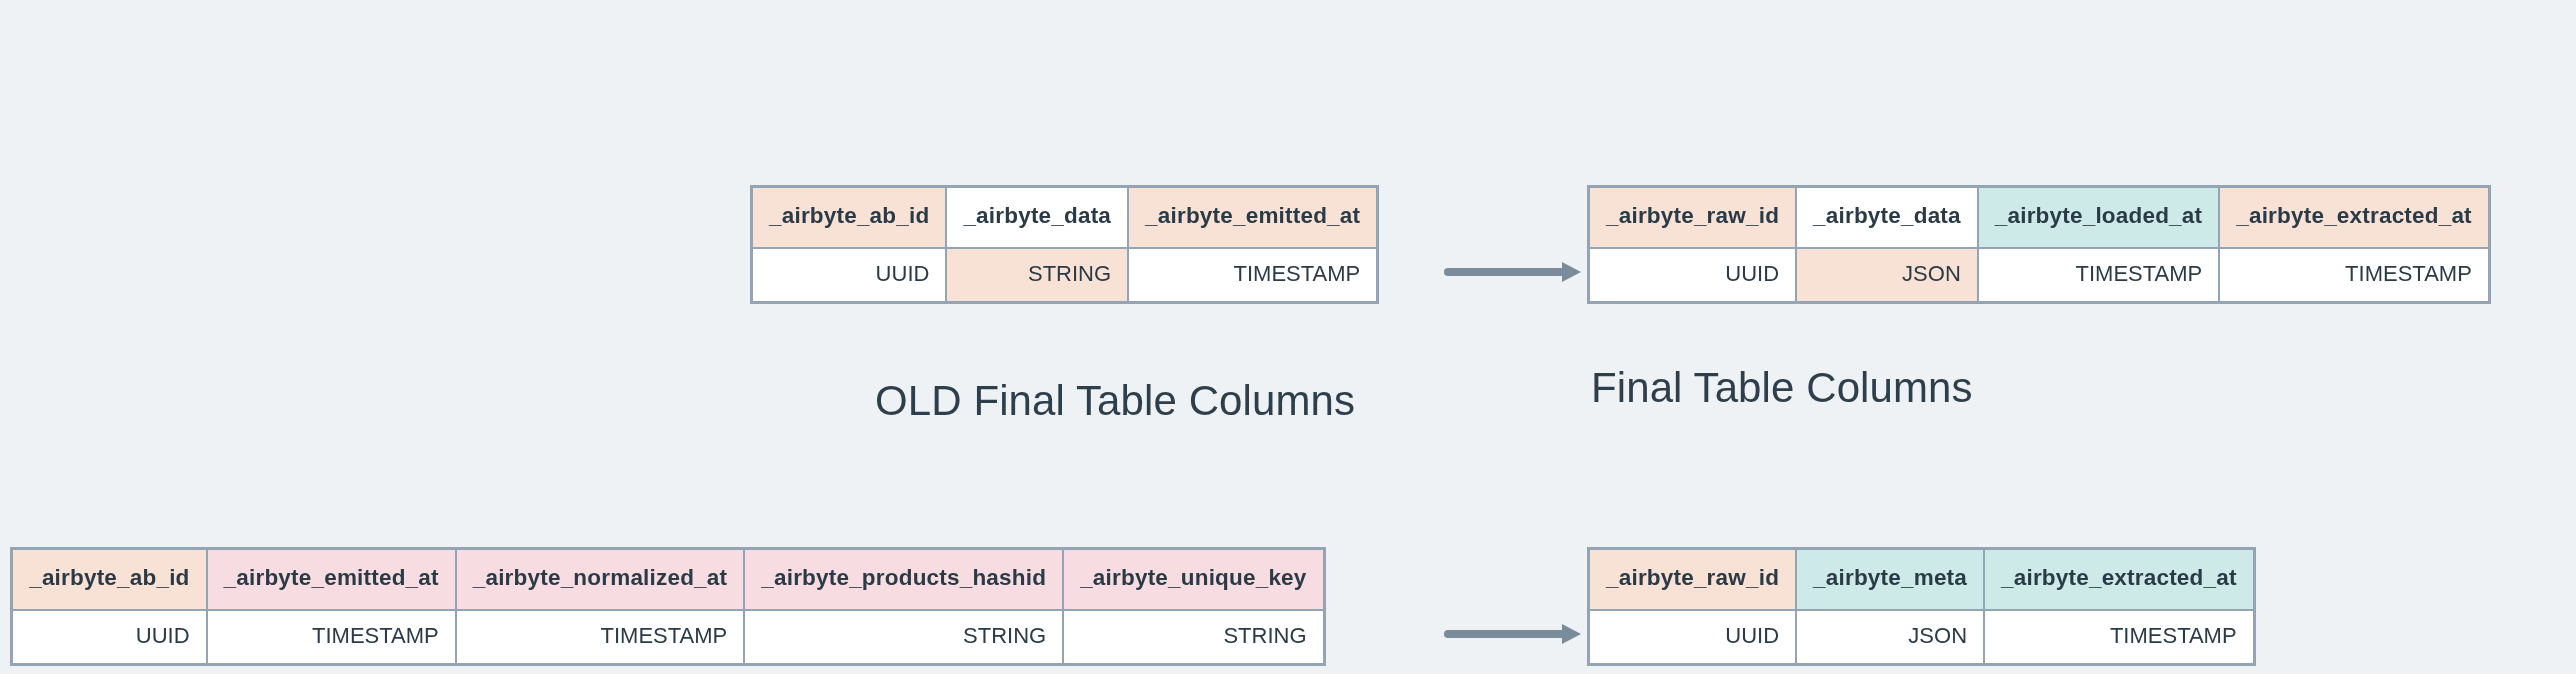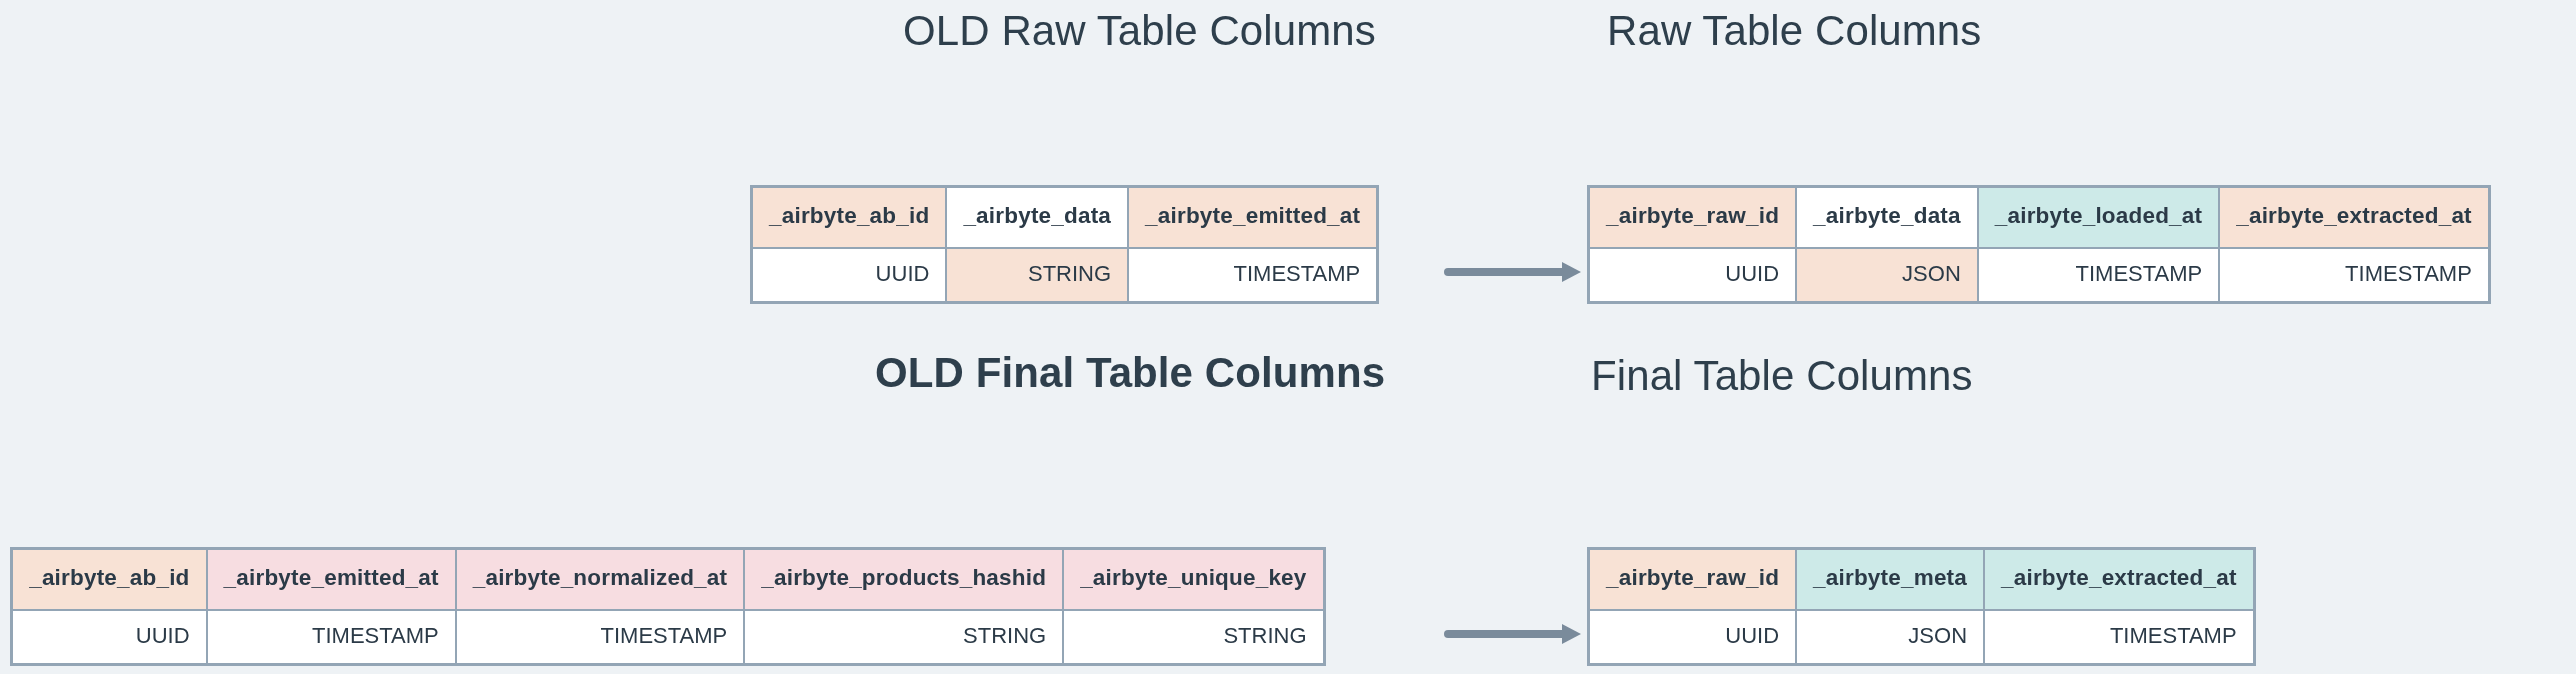--- a/index.html
+++ b/index.html
@@ -17,22 +17,22 @@
   .title{
     position:absolute;
     font-size:42px;
     font-weight:400;
     letter-spacing:0.1px;
     color:#2e3f4c;
     white-space:nowrap;
   }
   #title-old-raw   {left:903px; top:7.3px;}
   #title-new-raw   {left:1607px; top:7.3px;}
-  #title-old-final {left:875px; top:349px;font-weight:bold;}
-  #title-new-final {left:1591px; top:352px;}
+  #title-old-final {left:875px; top:377px;}
+  #title-new-final {left:1591px; top:364px;}
 
   
   .tbl{
     position:absolute;
     border-collapse:collapse;
     border:3.6px solid #93a5b5;
     background:#ffffff;
     table-layout:auto;
   }
   .tbl th,.tbl td{
@@ -85,22 +85,20 @@
   #arrow-raw .head {left:118px;}
   #arrow-final {left:1444px; top:624px; width:140px;}
   #arrow-final .shaft{width:122px;}
   #arrow-final .head {left:118px;}
 </style>
 </head>
 <body>
 
 <div class="stage">
 
-  <div class="title" id="title-old-raw">OLD Raw Table Columns</div>
-  <div class="title" id="title-new-raw">Raw Table Columns</div>
   <div class="title" id="title-old-final">OLD Final Table Columns</div>
   <div class="title" id="title-new-final">Final Table Columns</div>
 
   <table class="tbl" id="tbl-old-raw">
       <thead>
         <tr>
           <th class="bg-peach">_airbyte_ab_id</th>
           <th class="bg-white">_airbyte_data</th>
           <th class="bg-peach">_airbyte_emitted_at</th>
         </tr>

